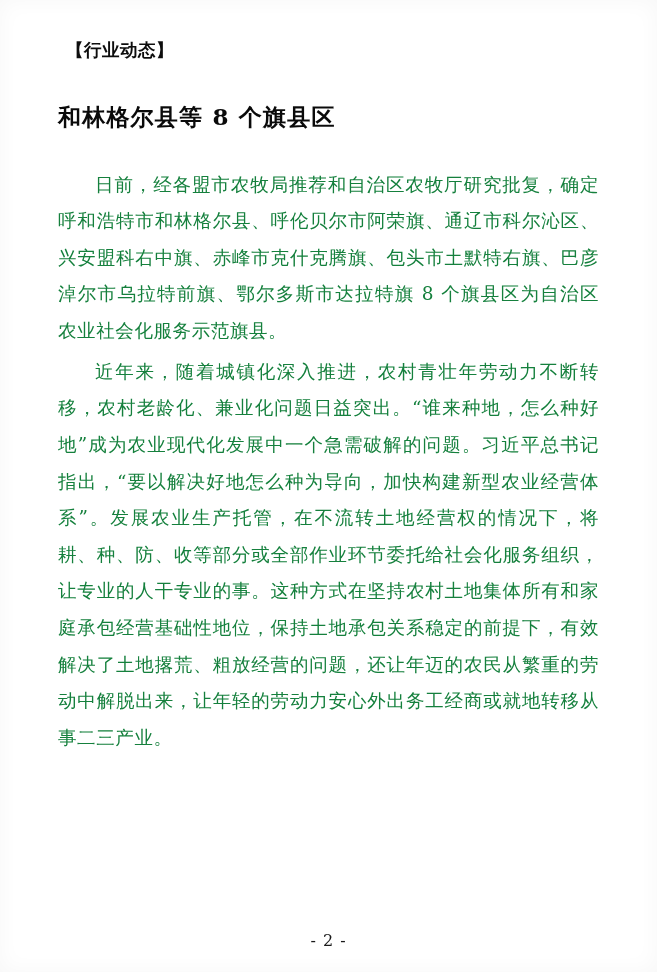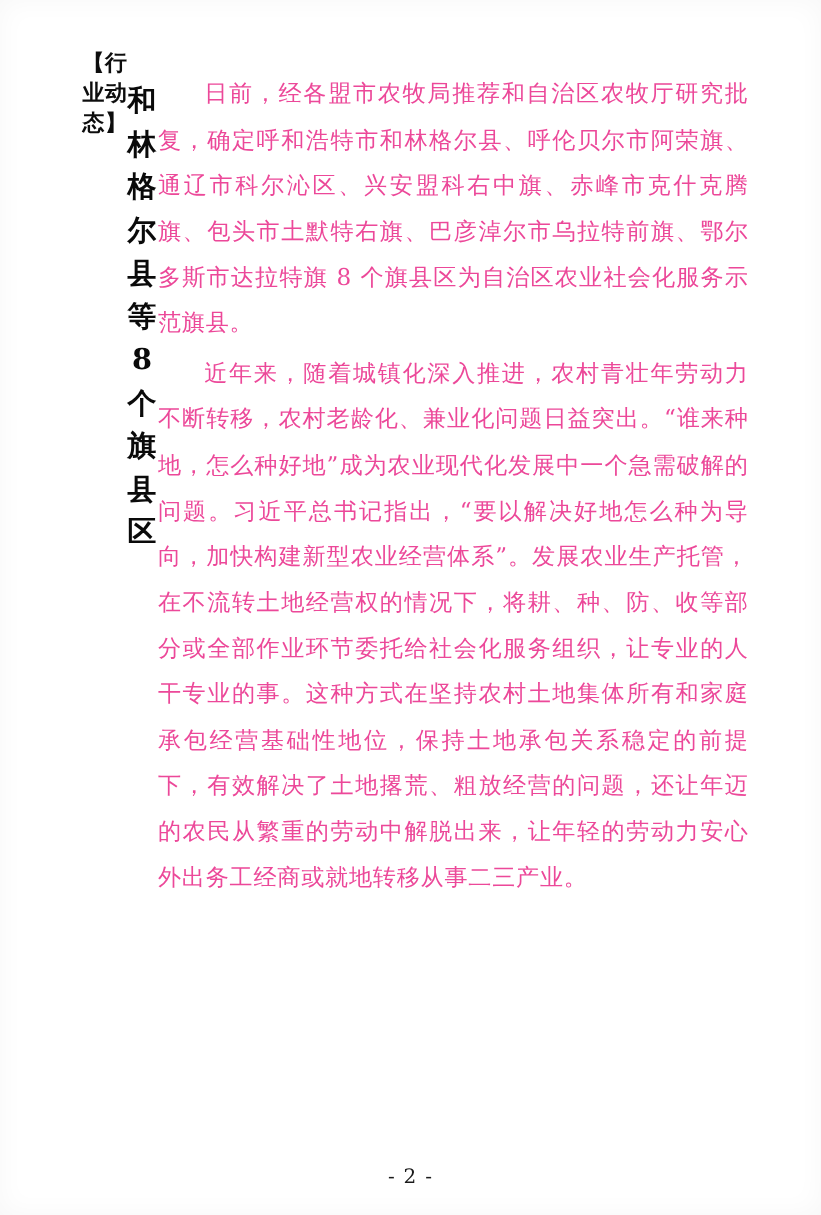--- a/index.html
+++ b/index.html
@@ -15,32 +15,31 @@
     overflow: hidden;
     position: relative;
   }
   .page {
     position: relative;
     width: 657px;
     height: 972px;
     box-sizing: border-box;
     padding: 26px 58px 0 58px;
     display: flex;
-    flex-direction: row;
+    flex-direction: column;
   }
   .section-tag {
     font-size: 17.5px;
     font-weight: bold;
     letter-spacing: 0.5px;
     margin: 12px 0 0 8px;
     color: #0d0d0d;
     font-family: "DejaVu Serif", "Liberation Serif", serif;
   }
   .headline {
-    text-align: center;
     font-size: 23px;
     font-weight: bold;
     letter-spacing: 1.2px;
     color: #0a0a0a;
     line-height: 1.5;
   }
   .headline-1 {
     margin-top: 38px;
   }
   .headline-2 {
@@ -49,21 +48,21 @@
   .body-block {
     margin-top: 32px;
   }
   .para {
     font-size: 18.5px;
     line-height: 1.98;
     text-align: justify;
     text-justify: inter-ideograph;
     text-indent: 2em;
     letter-spacing: 0.6px;
-    color: #ec4899;
+    color: #15803d;
     margin: 0;
   }
   .para + .para {
     margin-top: 4px;
   }
   .page-number {
     position: absolute;
     left: 0;
     right: 0;
     bottom: 22px;

